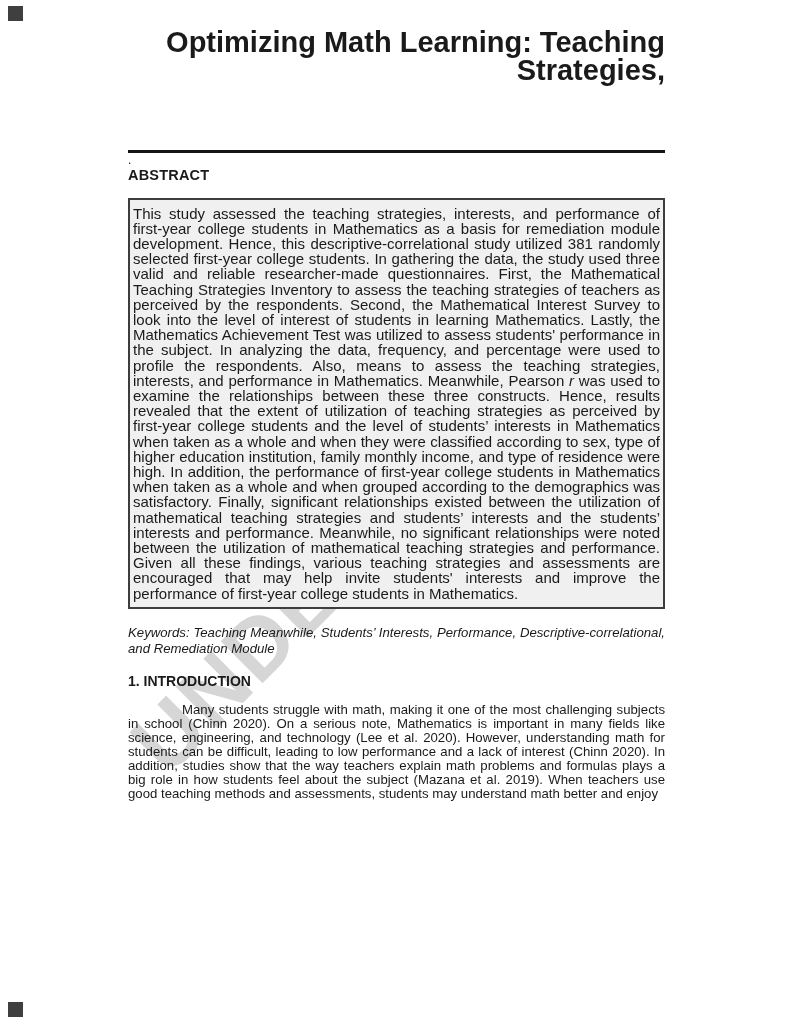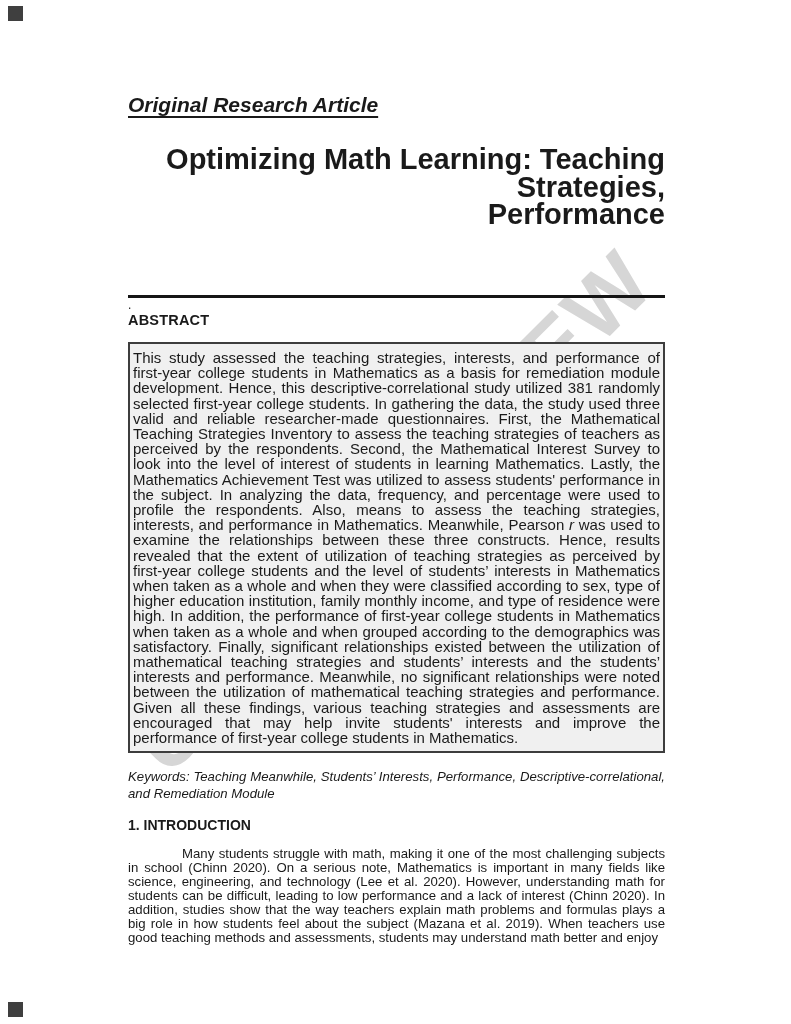--- a/index.html
+++ b/index.html
@@ -66,25 +66,23 @@
 </head>
 <body style="--text: #1a1a1a; --watermark: #d6d6d6; --box-bg: #f0f0f0; --box-border: #3d3d3d; --corner-mark: #3f3f3f;">
 
 <div class="corner-mark top"></div>
 <div class="corner-mark bottom"></div>
 
 <div class="watermark">UNDER REVIEW</div>
 
 <div class="content">
 
-  <h2 class="article-type">Original Research Article</h2>
 
   <div class="title">
     <div>Optimizing Math Learning: Teaching Strategies,</div>
-    <div>Performance</div>
   </div>
 
   <div class="rule"></div>
 
   <div class="section-marker">.</div>
 
   <h3 class="abstract-heading">ABSTRACT</h3>
 
   <div class="abstract-box">
     <span>This study assessed the teaching strategies, interests, and performance of first-year college students in Mathematics as a basis for remediation module development. Hence, this descriptive-correlational study utilized 381 randomly selected first-year college students. In gathering the data, the study used three valid and reliable researcher-made questionnaires. First, the Mathematical Teaching Strategies Inventory to assess the teaching strategies of teachers as perceived by the respondents. Second, the Mathematical Interest Survey to look into the level of interest of students in learning Mathematics. Lastly, the Mathematics Achievement Test was utilized to assess students' performance in the subject. In analyzing the data, frequency, and percentage were used to profile the respondents. Also, means to assess the teaching strategies, interests, and performance in Mathematics. Meanwhile, Pearson </span><i>r</i><span> was used to examine the relationships between these three constructs. Hence, results revealed that the extent of utilization of teaching strategies as perceived by first-year college students and the level of students’ interests in Mathematics when taken as a whole and when they were classified according to sex, type of higher education institution, family monthly income, and type of residence were high. In addition, the performance of first-year college students in Mathematics when taken as a whole and when grouped according to the demographics was satisfactory. Finally, significant relationships existed between the utilization of mathematical teaching strategies and students’ interests and the students’ interests and performance. Meanwhile, no significant relationships were noted between the utilization of mathematical teaching strategies and performance. Given all these findings, various teaching strategies and assessments are encouraged that may help invite students' interests and improve the performance of first-year college students in Mathematics.</span>

